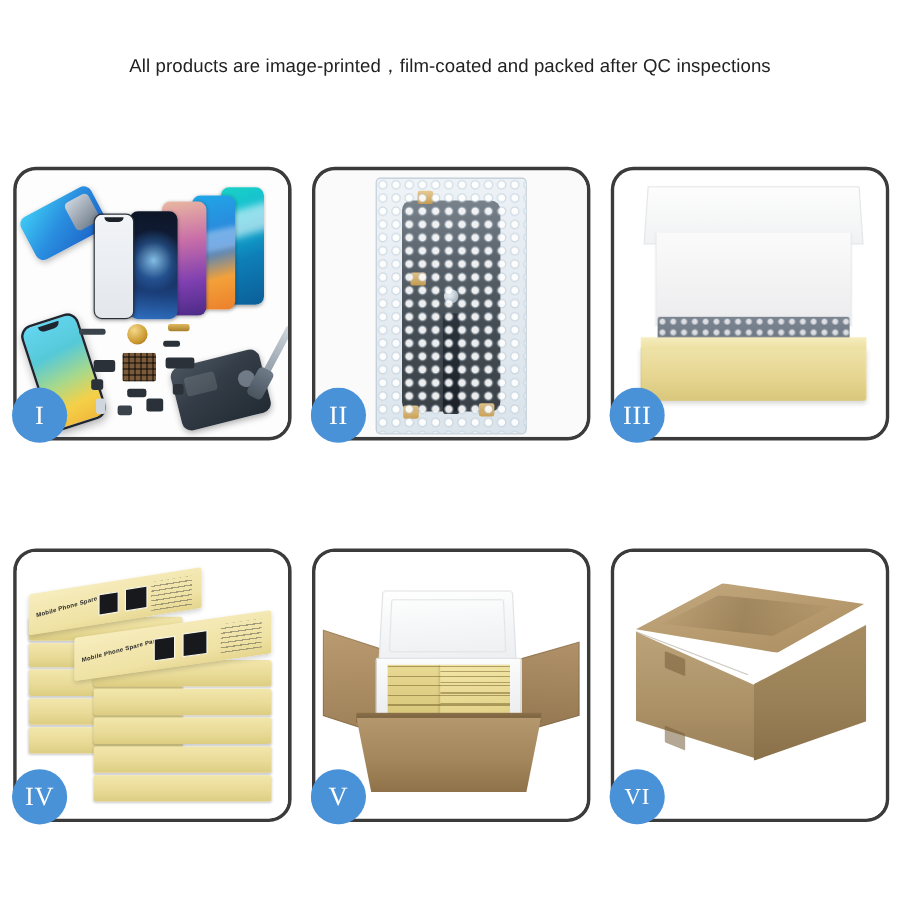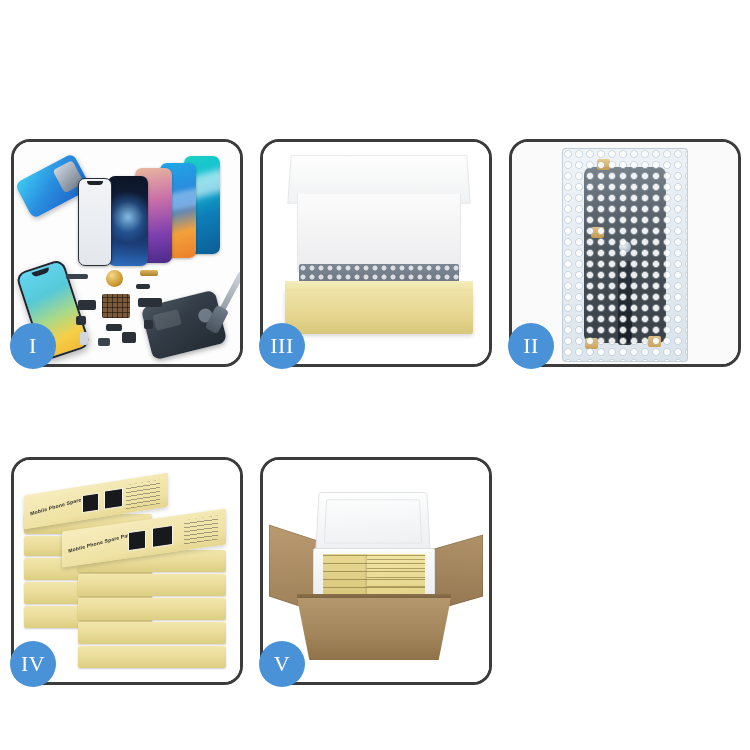--- a/index.html
+++ b/index.html
@@ -401,20 +401,21 @@
     position: absolute; left: 18px; top: 66px; width: 100px; height: 1px;
     background: rgba(90,72,44,.3); transform: rotate(21deg); transform-origin: left center;
   }
 </style>
 </head>
 <body>
 
 <div class="page">
 
   <div class="header">
+    <div class="subtitle">All products are image-printed，film-coated and packed after QC inspections</div>
   </div>
 
   <div class="grid">
 
     <div class="panel">
       <div class="panel-inner p1">
         <div class="phone-tilt"></div>
         <div class="phone-fan">
           <div class="ph ph-e"></div>
           <div class="ph ph-d"></div>
@@ -438,45 +439,45 @@
         <div class="pt wht" style="left:66px; top:190px; width:8px; height:13px;"></div>
         <div class="pt" style="left:108px; top:190px; width:14px; height:11px;"></div>
         <div class="pt" style="left:130px; top:178px; width:9px; height:9px;"></div>
         <div class="pt l" style="left:84px;  top:196px; width:12px; height:8px;"></div>
         <div class="driver"></div>
       </div>
       <div class="badge">I</div>
     </div>
 
     <div class="panel">
-      <div class="panel-inner p3">
-        <div class="k3-lid"></div>
-        <div class="k3-back"></div>
-        <div class="k3-foam"></div>
-        <div class="k3-side-l"></div>
-        <div class="k3-side-r"></div>
-        <div class="k3-front"></div>
-      </div>
-      <div class="badge">III</div>
-    </div>
-
-    <div class="panel">
       <div class="panel-inner p2">
         <div class="bubble-bag">
           <div class="screen-part"></div>
           <div class="flex-strip"></div>
           <div class="camera-dot"></div>
           <div class="tape t1"></div>
           <div class="tape t2"></div>
           <div class="tape t3"></div>
           <div class="tape t4"></div>
           <div class="bubbles"></div>
         </div>
       </div>
       <div class="badge">II</div>
+    </div>
+
+    <div class="panel">
+      <div class="panel-inner p3">
+        <div class="k3-lid"></div>
+        <div class="k3-back"></div>
+        <div class="k3-foam"></div>
+        <div class="k3-side-l"></div>
+        <div class="k3-side-r"></div>
+        <div class="k3-front"></div>
+      </div>
+      <div class="badge">III</div>
     </div>
 
     <div class="panel">
       <div class="panel-inner p4">
         <div class="stack">
           <div class="bx l1"></div>
           <div class="bx l2"></div>
           <div class="bx l3"></div>
           <div class="bx l4"></div>
           <div class="bx l5"></div>
@@ -510,15 +511,27 @@
         <div class="c5-foam-body"></div>
         <div class="c5-inner">
           <div class="c5-box-top"></div>
         </div>
         <div class="c5-rim"></div>
         <div class="c5-front"></div>
       </div>
       <div class="badge">V</div>
     </div>
 
+    <div class="panel">
+      <div class="panel-inner p6">
+        <div class="c6-top"></div>
+        <div class="c6-seam"></div>
+        <div class="c6-left"></div>
+        <div class="c6-right"></div>
+        <div class="c6-fold"></div>
+        <div class="c6-tape t1"></div>
+        <div class="c6-tape t2"></div>
+      </div>
+      <div class="badge wide">VI</div>
+    </div>
 
   </div>
 </div>
 
 </body></html>

